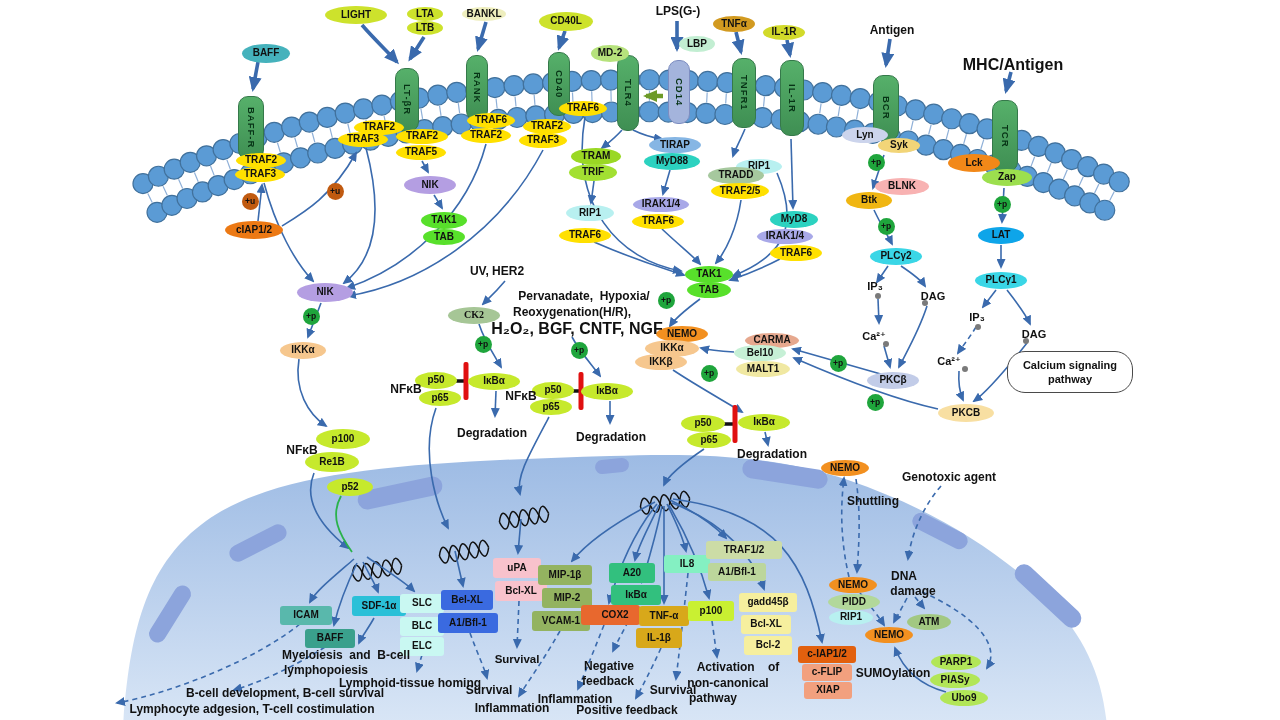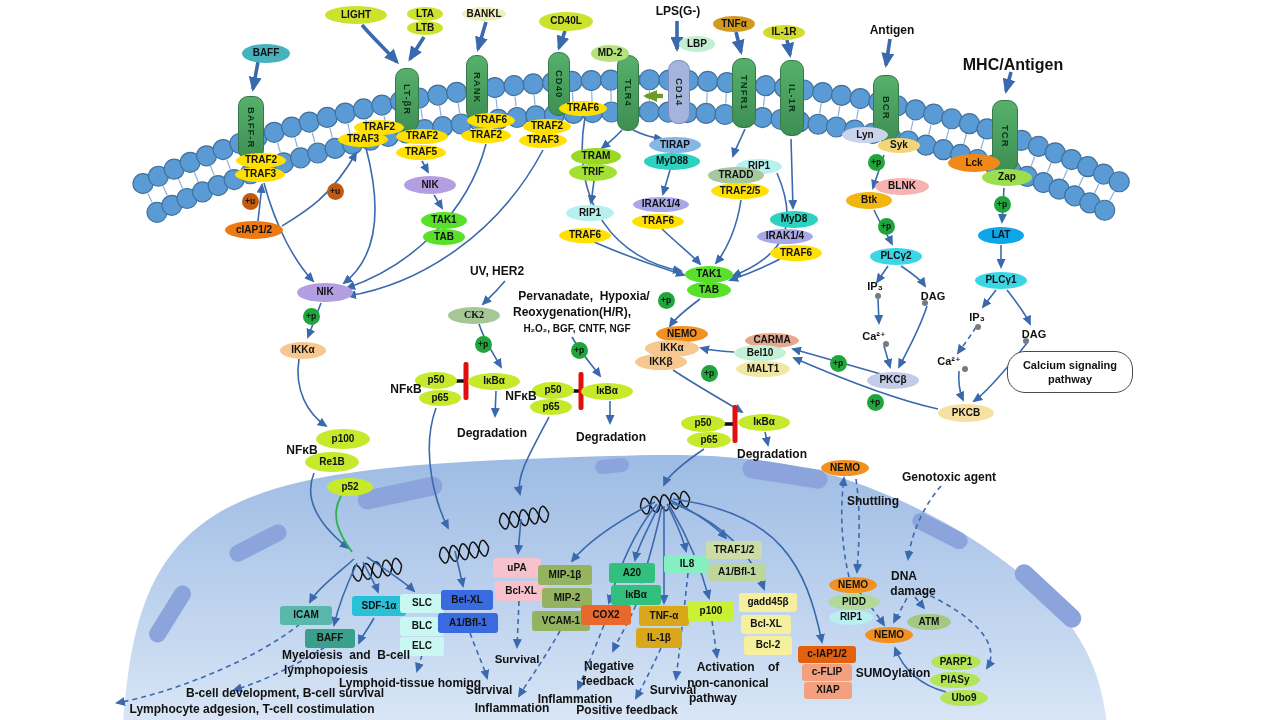--- a/index.html
+++ b/index.html
@@ -682,42 +682,42 @@
       </div>
       <div class="node rect" style="left: 538px; top: 565px; width: 54px; height: 20px; background: rgb(147, 179, 96);">
         <span>MIP-1β</span>
       </div>
       <div class="node rect" style="left: 542px; top: 588px; width: 50px; height: 20px; background: rgb(147, 179, 96);">
         <span>MIP-2</span>
       </div>
       <div class="node rect" style="left: 532px; top: 611px; width: 58px; height: 20px; background: rgb(147, 179, 96);">
         <span>VCAM-1</span>
       </div>
-      <div class="node rect" style="left: 581px; top: 605px; width: 50px; height: 20px; background: rgb(232, 104, 46);">
+      <div class="node rect" style="left: 581px; top: 605px; width: 50px; height: 20px; background: rgb(232, 104, 46); padding-left: 9px;">
         <span>COX2</span>
       </div>
       <div class="node rect" style="left: 609px; top: 563px; width: 46px; height: 20px; background: rgb(50, 192, 126);">
         <span>A20</span>
       </div>
       <div class="node rect" style="left: 611px; top: 585px; width: 50px; height: 20px; background: rgb(50, 192, 126);">
         <span>IκBα</span>
       </div>
       <div class="node rect" style="left: 639px; top: 606px; width: 50px; height: 20px; background: rgb(216, 168, 26);">
         <span>TNF-α</span>
       </div>
       <div class="node rect" style="left: 636px; top: 628px; width: 46px; height: 20px; background: rgb(216, 168, 26);">
         <span>IL-1β</span>
       </div>
       <div class="node rect" style="left: 664px; top: 555px; width: 46px; height: 18px; background: rgb(132, 240, 194);">
         <span>IL8</span>
       </div>
       <div class="node rect" style="left: 688px; top: 601px; width: 46px; height: 20px; background: rgb(201, 240, 50);">
         <span>p100</span>
       </div>
-      <div class="node rect" style="left: 706px; top: 541px; width: 56px; height: 18px; background: rgb(204, 220, 166);">
+      <div class="node rect" style="left: 706px; top: 541px; width: 76px; height: 18px; background: rgb(204, 220, 166);">
         <span>TRAF1/2</span>
       </div>
       <div class="node rect" style="left: 708px; top: 563px; width: 58px; height: 18px; background: rgb(188, 214, 156);">
         <span>A1/Bfl-1</span>
       </div>
       <div class="node rect" style="left: 739px; top: 592.5px; width: 58px; height: 19px; background: rgb(246, 239, 158);">
         <span>gadd45β</span>
       </div>
       <div class="node rect" style="left: 741px; top: 614.5px; width: 50px; height: 19px; background: rgb(246, 239, 158);">
         <span>Bcl-XL</span>
@@ -759,21 +759,21 @@
         <span>Ubo9</span>
       </div>
     </div>
   <div id="texts">
       <div class="ftext" style="left: 678px; top: 12px; font-size: 12px;">LPS(G-)</div>
       <div class="ftext" style="left: 892px; top: 31px; font-size: 12px;">Antigen</div>
       <div class="ftext" style="left: 1013px; top: 65px; font-size: 16px;">MHC/Antigen</div>
       <div class="ftext" style="left: 497px; top: 272px; font-size: 12px;">UV, HER2</div>
       <div class="ftext" style="left: 584px; top: 297px; font-size: 12px;">Pervanadate,  Hypoxia/</div>
       <div class="ftext" style="left: 572px; top: 313px; font-size: 12px;">Reoxygenation(H/R),</div>
-      <div class="ftext" style="left: 577px; top: 329px; font-size: 10px;">H₂O₂, BGF, CNTF, NGF</div>
+      <div class="ftext" style="left: 577px; top: 329px; font-size: 16px;">H₂O₂, BGF, CNTF, NGF</div>
       <div class="ftext" style="left: 406px; top: 390px; font-size: 12px;">NFκB</div>
       <div class="ftext" style="left: 521px; top: 397px; font-size: 12px;">NFκB</div>
       <div class="ftext" style="left: 302px; top: 451px; font-size: 12px;">NFκB</div>
       <div class="ftext" style="left: 492px; top: 434px; font-size: 12px;">Degradation</div>
       <div class="ftext" style="left: 611px; top: 438px; font-size: 12px;">Degradation</div>
       <div class="ftext" style="left: 772px; top: 455px; font-size: 12px;">Degradation</div>
       <div class="ftext" style="left: 875px; top: 286px; font-size: 11px;">IP₃</div>
       <div class="ftext" style="left: 933px; top: 296px; font-size: 11px;">DAG</div>
       <div class="ftext" style="left: 874px; top: 336px; font-size: 11px;">Ca²⁺</div>
       <div class="ftext" style="left: 977px; top: 317px; font-size: 11px;">IP₃</div>

